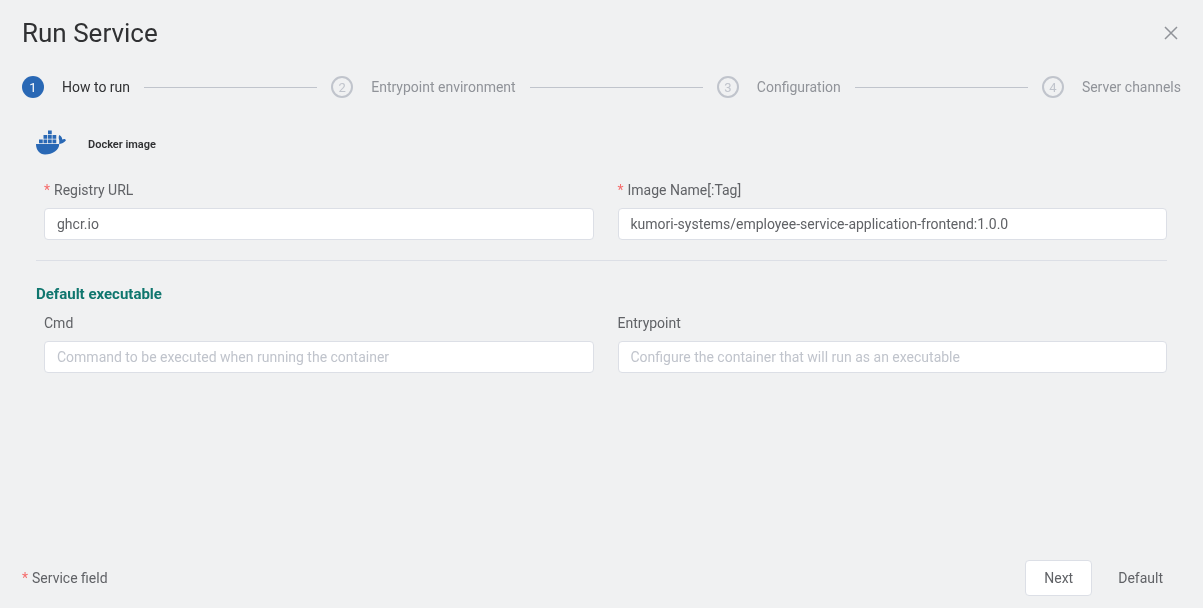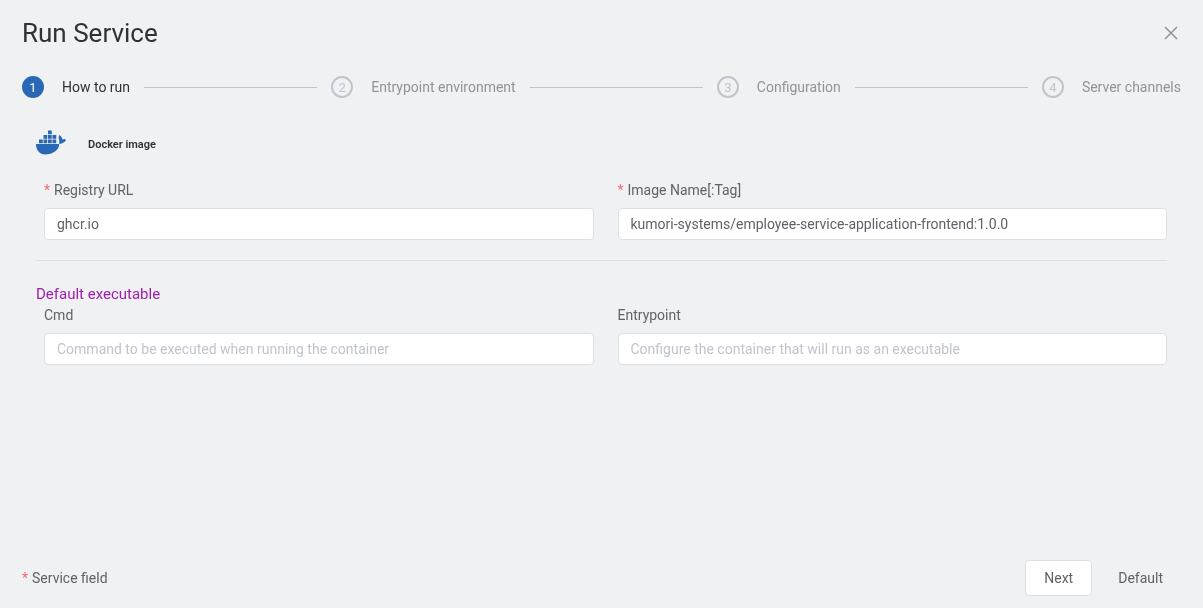--- a/index.html
+++ b/index.html
@@ -146,23 +146,23 @@
     .form-input::placeholder {
       color: #c0c4cc;
     }
     .divider {
       border: none;
       border-top: 1px solid #dcdfe6;
       margin: 12px 0 24px 0;
     }
     .subsection-title {
       font-size: 15px;
-      font-weight: 400;
-      color: #a21caf;
-      margin-bottom: 4px;
+      font-weight: 700;
+      color: #0f766e;
+      margin-bottom: 12px;
     }
     .footer {
       position: absolute;
       bottom: 12px;
       left: 0;
       right: 0;
       padding: 0 22px;
       display: flex;
       align-items: center;
       justify-content: space-between;

